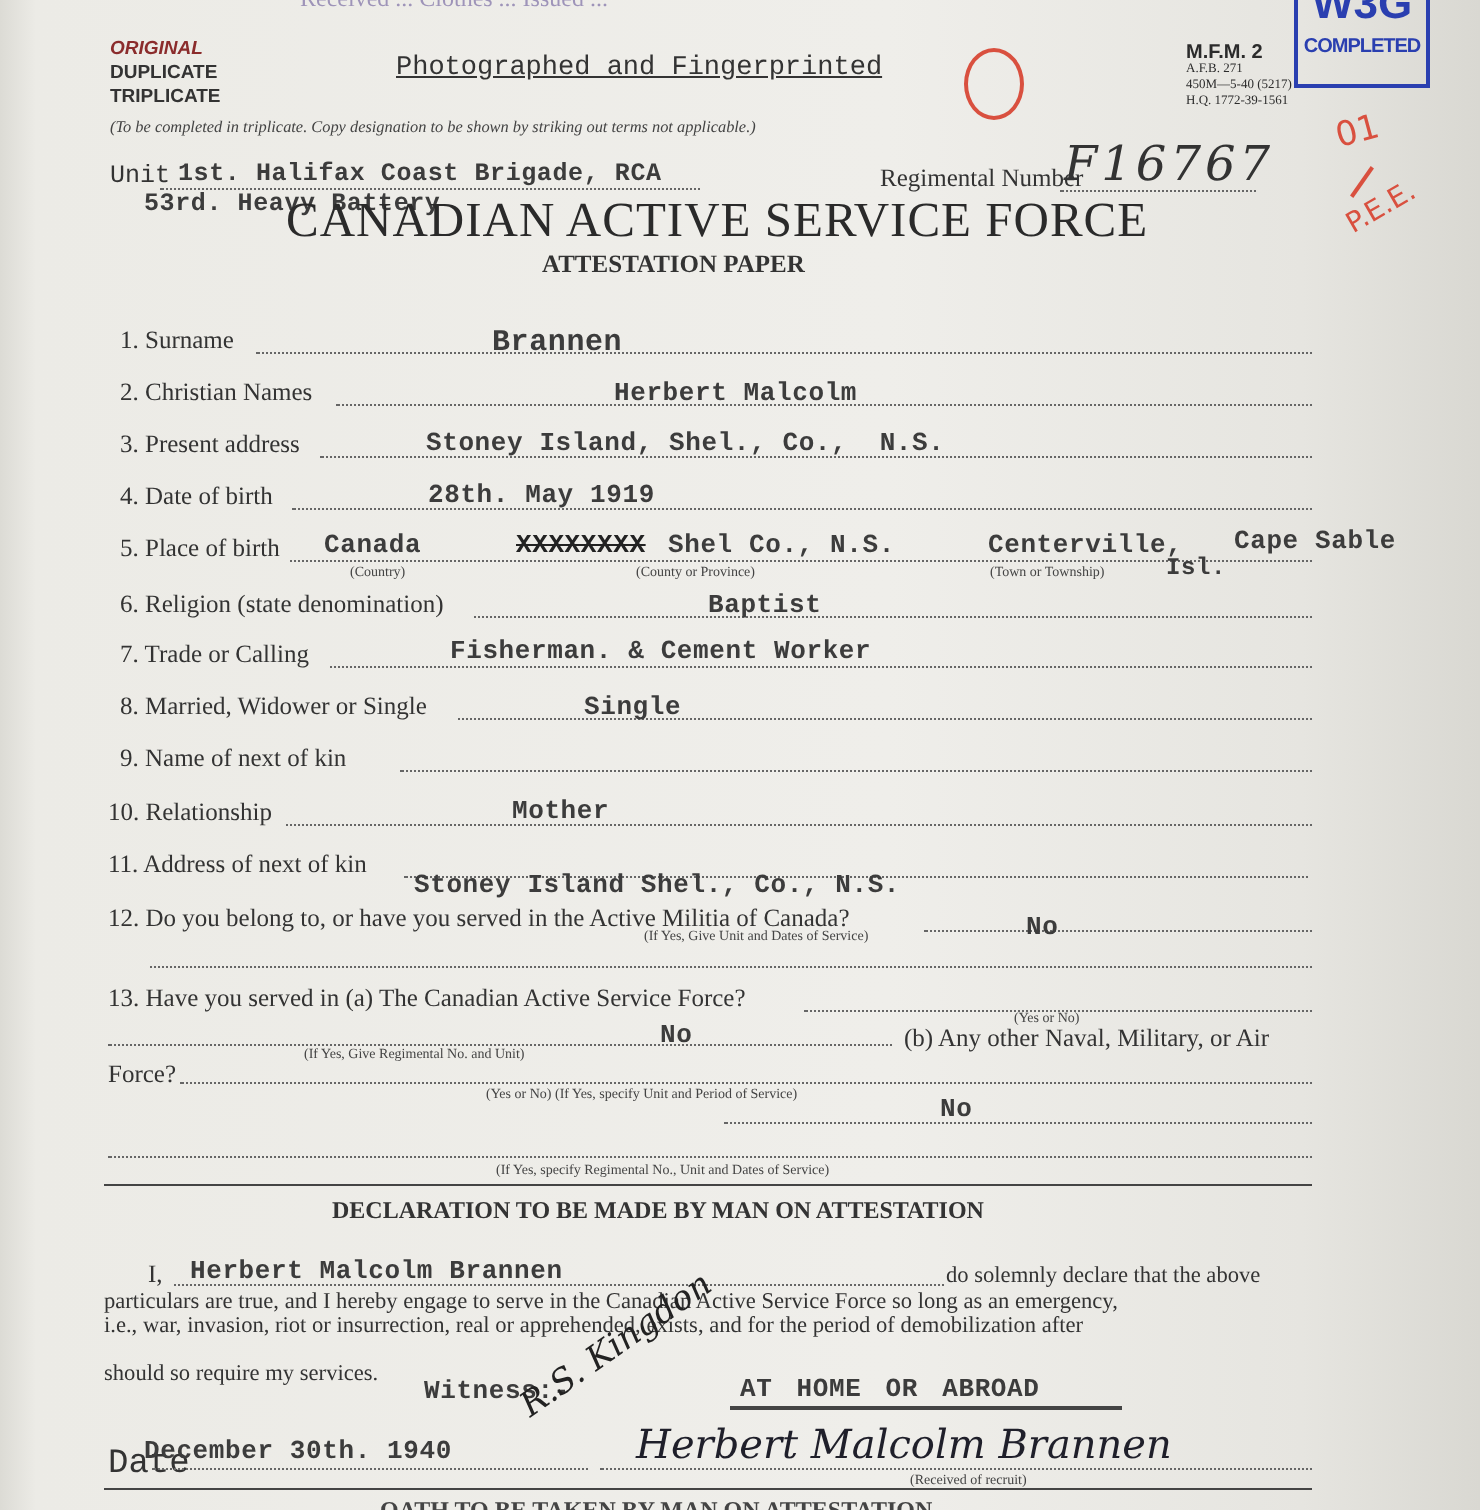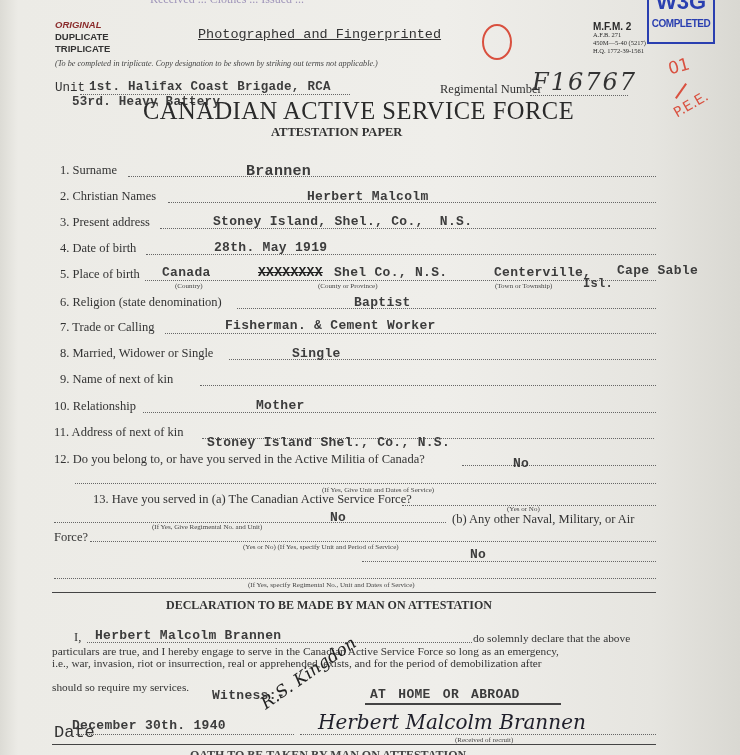--- a/index.html
+++ b/index.html
@@ -116,23 +116,23 @@
   <div class="abs tw" style="left:256px;top:398px;font-size:13px;">Mother</div>
 
   <div class="abs lbl" style="left:54px;top:425px;"><span>11.</span> <span>Address of next of kin</span></div>
   <div class="dots" style="left:202px;top:438px;width:452px;"></div>
   <div class="abs tw" style="left:207px;top:423px;font-size:13px;margin-top:12px;">Stoney Island Shel., Co., N.S.</div>
 
   <div class="abs lbl" style="left:54px;top:452px;"><span>12.</span> <span>Do you belong to, or have you served in the Active Militia of Canada?</span></div>
   <div class="dots" style="left:462px;top:465px;width:194px;"></div>
   <div class="abs tw" style="left:513px;top:456px;font-size:13px;">No</div>
   <div class="dots" style="left:75px;top:483px;width:581px;"></div>
-  <div class="abs small" style="left:276px;top:486px;padding-left:46px;">(If Yes, Give Unit and Dates of Service)</div>
+  <div class="abs small" style="left:276px;top:464px;padding-left:46px;">(If Yes, Give Unit and Dates of Service)</div>
 
-  <div class="abs lbl" style="left:54px;top:492px;margin-left:39px;"><span>13.</span> <span>Have you served in (a) The Canadian Active Service Force?</span></div>
+  <div class="abs lbl" style="left:54px;top:492px;"><span>13.</span> <span>Have you served in (a) The Canadian Active Service Force?</span></div>
   <div class="dots" style="left:402px;top:505px;width:254px;"></div>
   <div class="abs small" style="left:507px;top:505px;">(Yes or No)</div>
   <div class="dots" style="left:54px;top:522px;width:392px;"></div>
   <div class="abs tw" style="left:330px;top:510px;font-size:13px;">No</div>
   <div class="abs lbl" style="left:452px;top:512px;">(b) Any other Naval, Military, or Air</div>
   <div class="abs small" style="left:152px;top:523px;">(If Yes, Give Regimental No. and Unit)</div>
   <div class="abs lbl" style="left:54px;top:530px;">Force?</div>
   <div class="dots" style="left:90px;top:541px;width:566px;"></div>
   <div class="abs small" style="left:243px;top:543px;">(Yes or No) (If Yes, specify Unit and Period of Service)</div>
 

